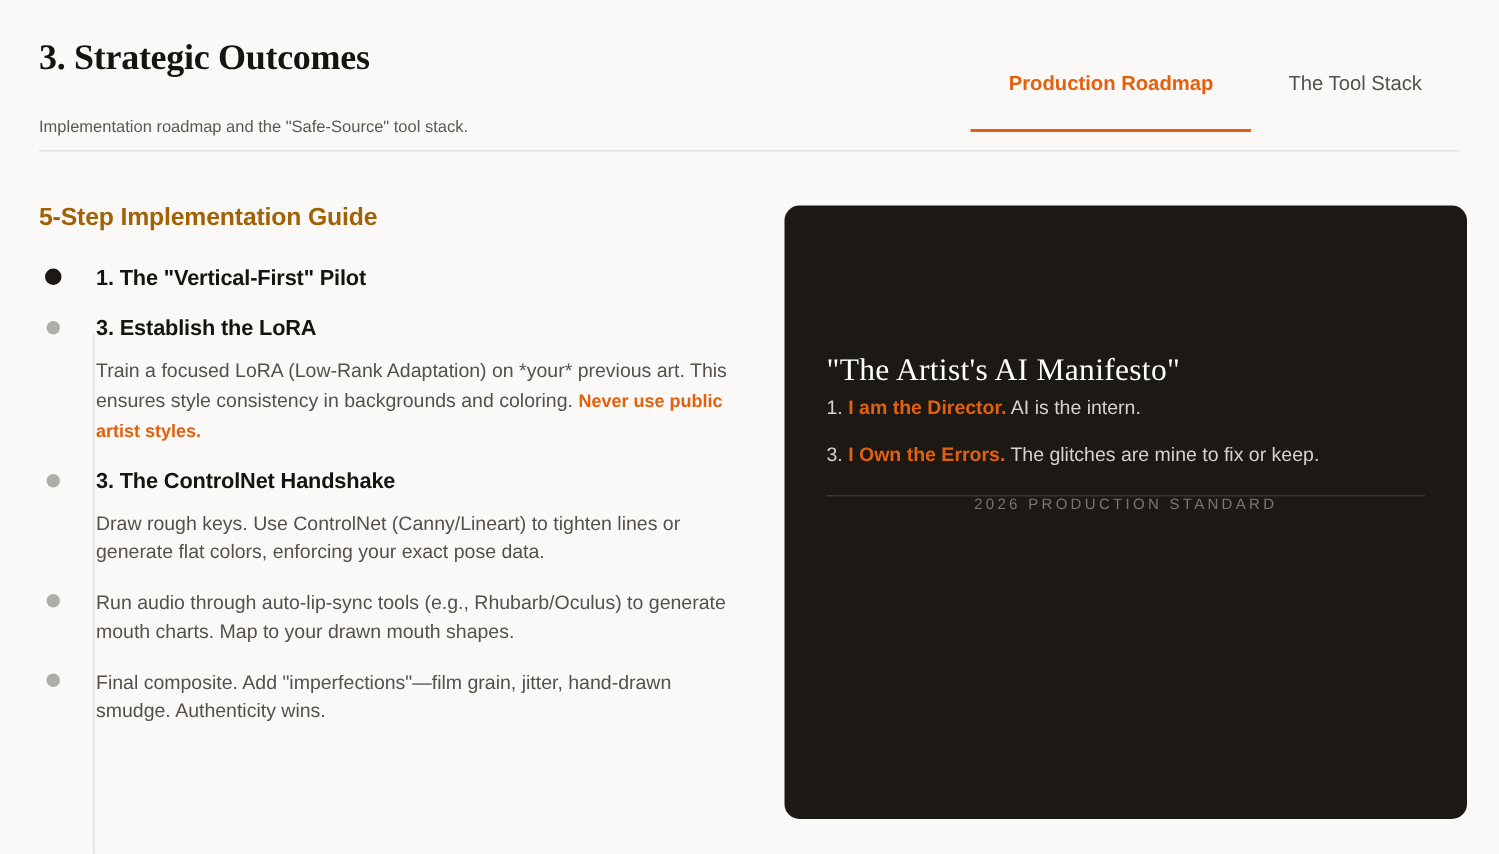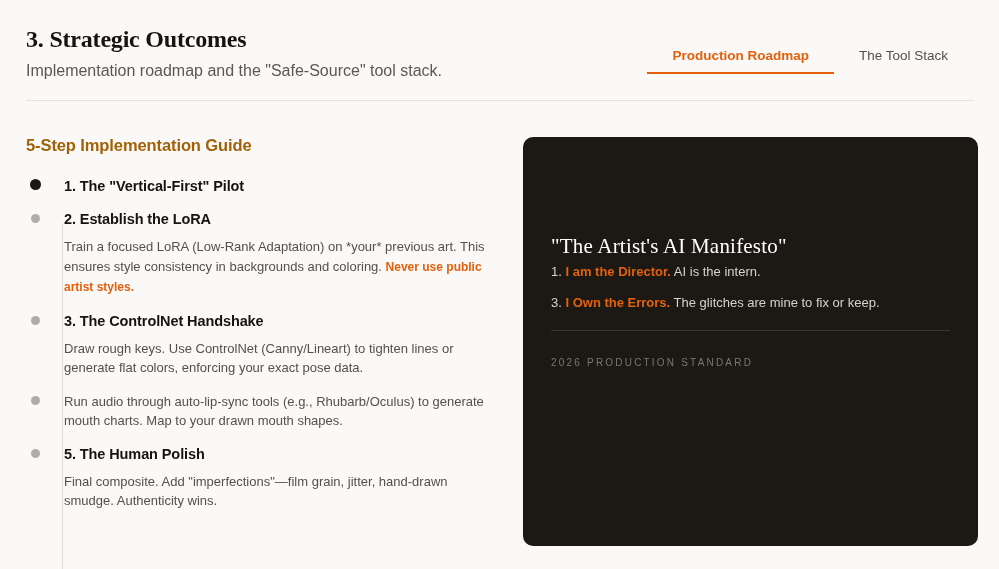--- a/index.html
+++ b/index.html
@@ -41,39 +41,39 @@
   .page-title {
     font-family: "Liberation Serif", "DejaVu Serif", serif;
     font-size: 24px;
     font-weight: bold;
     letter-spacing: -0.2px;
     color: #17130F;
     line-height: 34px;
   }
 
   .page-subtitle {
-    margin-top: 6px;
-    font-size: 16px;
+    margin-top: 20px;
+    font-size: 11px;
     color: #5C5751;
     line-height: 18px;
   }
 
   .tabs {
     position: absolute;
     right: 0;
     top: 26px;
     display: flex;
     align-items: flex-start;
     gap: 0px;
   }
 
   .tab {
     position: relative;
     font-size: 13.5px;
-    padding: 0 25px 11px 25px;
+    padding: 0 25px 25px 25px;
     color: #55504A;
     cursor: pointer;
     white-space: nowrap;
     background: none;
     border: none;
     font-family: inherit;
   }
 
   .tab.active {
     color: #E3610D;
@@ -216,21 +216,21 @@
     font-weight: bold;
   }
 
   .card-divider {
     margin-top: 18px;
     height: 1px;
     background: #3A352F;
   }
 
   .card-footer {
-    margin-top: 26px;
+    text-align: center;
     font-size: 10px;
     letter-spacing: 2.2px;
     color: #7C7670;
   }
 </style>
 </head>
 <body>
 
 <div class="page">
 
@@ -254,21 +254,21 @@
     <div class="timeline">
       <div class="timeline-rail"></div>
 
       <div class="step active">
         <span class="step-dot"></span>
         <div class="step-title">1. The "Vertical-First" Pilot</div>
       </div>
 
       <div class="step">
         <span class="step-dot"></span>
-        <div class="step-title">2. Establish the LoRA</div>
+        <div class="step-title">3. Establish the LoRA</div>
         <div class="step-body">
           <span>Train a focused LoRA (Low-Rank Adaptation) on *your* previous art. This ensures style consistency in backgrounds and coloring.</span>
           <span class="hl">Never use public artist styles.</span>
         </div>
       </div>
 
       <div class="step">
         <span class="step-dot"></span>
         <div class="step-title">3. The ControlNet Handshake</div>
         <div class="step-body">
@@ -278,21 +278,20 @@
 
       <div class="step">
         <span class="step-dot"></span>
         <div class="step-body">
           <span>Run audio through auto-lip-sync tools (e.g., Rhubarb/Oculus) to generate mouth charts. Map to your drawn mouth shapes.</span>
         </div>
       </div>
 
       <div class="step">
         <span class="step-dot"></span>
-        <div class="step-title">5. The Human Polish</div>
         <div class="step-body">
           <span>Final composite. Add "imperfections"—film grain, jitter, hand-drawn smudge. Authenticity wins.</span>
         </div>
       </div>
     </div>
   </div>
 
   <div class="manifesto-card">
     <div class="manifesto-title">"The Artist's AI Manifesto"</div>
 

